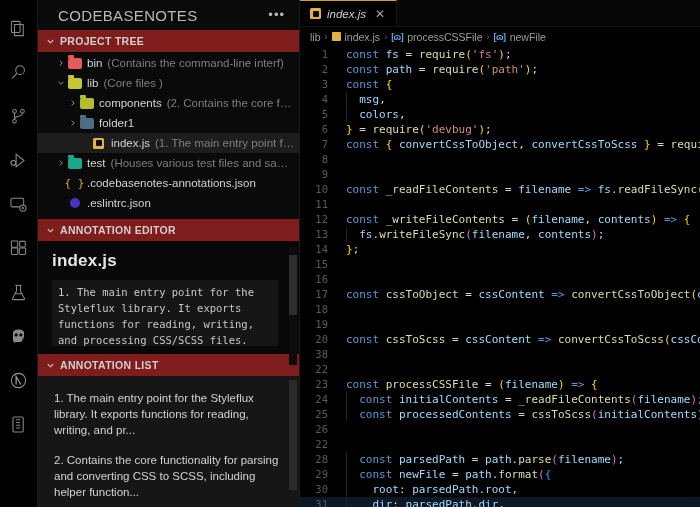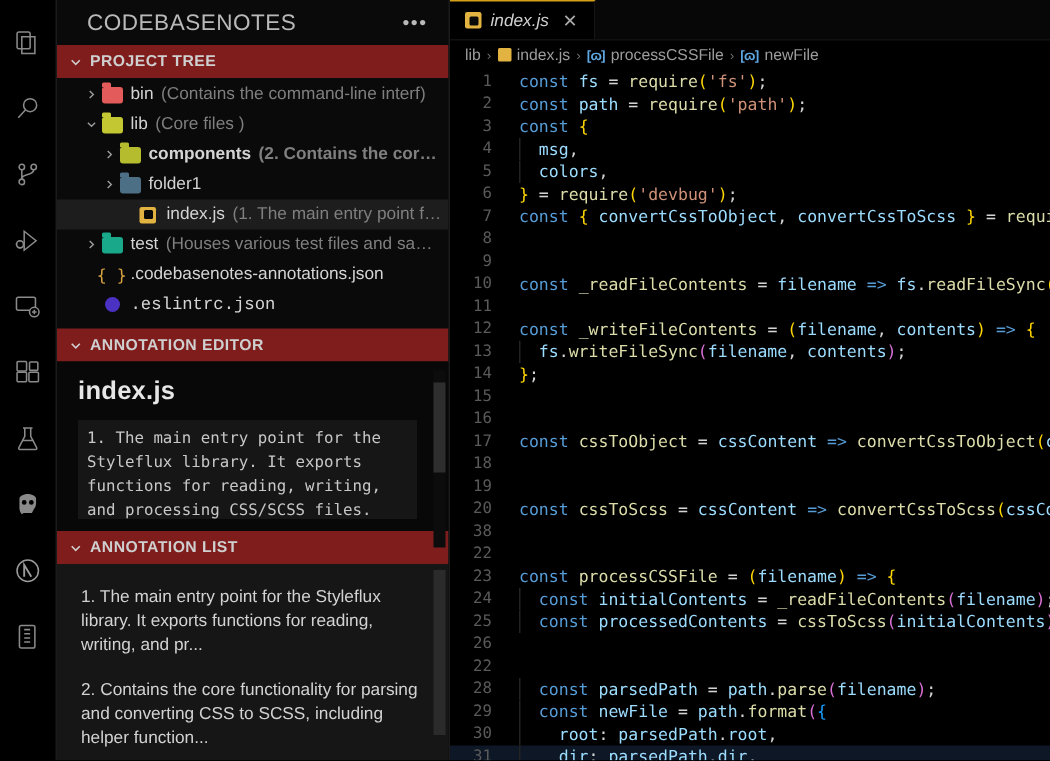--- a/index.html
+++ b/index.html
@@ -465,21 +465,21 @@
             <svg width="8" height="8" viewBox="0 0 10 10" fill="none" stroke="#9a9a9a" stroke-width="1.2">
               <path d="M2 3.5L5 6.5l3-3"></path>
             </svg>
           </span>
           <span class="ficon">
             <span class="folder-shape" style="background:#c3c832"></span>
           </span>
           <span class="name">lib</span>
           <span class="note">(Core files )</span>
         </div>
-        <div class="tree-row" style="padding-left: 28px; font-weight: bold;">
+        <div class="tree-row" style="padding-left: 28px;">
           <span class="tree-arrow">
             <svg width="8" height="8" viewBox="0 0 10 10" fill="none" stroke="#9a9a9a" stroke-width="1.2">
               <path d="M3.5 2L6.5 5l-3 3"></path>
             </svg>
           </span>
           <span class="ficon">
             <span class="folder-shape" style="background:#b5bd2f"></span>
           </span>
           <span class="name">components</span>
           <span class="note">(2. Contains the core func...</span>
@@ -525,21 +525,21 @@
           <span class="tree-arrow empty">
             <svg width="8" height="8" viewBox="0 0 10 10" fill="none" stroke="#9a9a9a" stroke-width="1.2">
               <path d="M3.5 2L6.5 5l-3 3"></path>
             </svg>
           </span>
           <span class="ficon">
             <span style="color:#d8a441;font-size:11px;font-family:'DejaVu Sans Mono',monospace;">{ }</span>
           </span>
           <span class="name">.codebasenotes-annotations.json</span>
         </div>
-        <div class="tree-row" style="padding-left: 16px; font-family: Liberation Mono, monospace;">
+        <div class="tree-row" style="padding-left: 16px;">
           <span class="tree-arrow empty">
             <svg width="8" height="8" viewBox="0 0 10 10" fill="none" stroke="#9a9a9a" stroke-width="1.2">
               <path d="M3.5 2L6.5 5l-3 3"></path>
             </svg>
           </span>
           <span class="ficon">
             <span style="width:10px;height:10px;border-radius:50%;background:#4b32c3;display:inline-block;"></span>
           </span>
           <span class="name">.eslintrc.json</span>
         </div>

